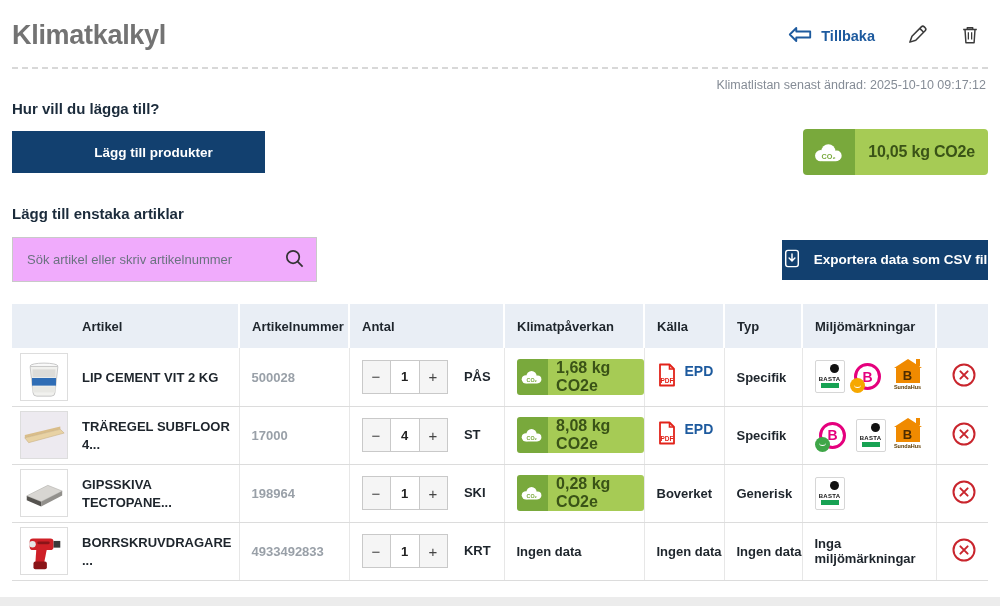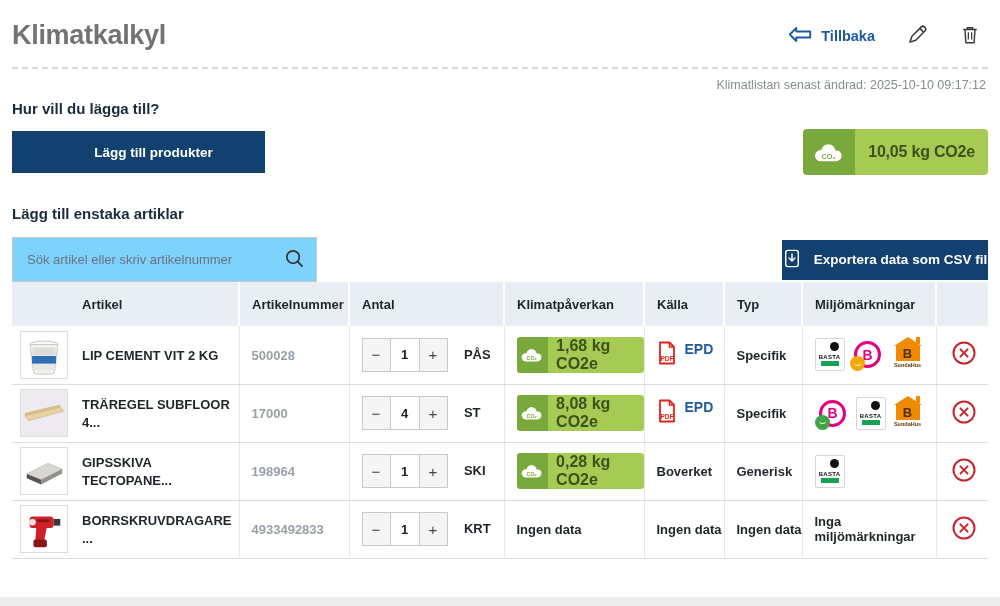--- a/index.html
+++ b/index.html
@@ -32,28 +32,28 @@
   .add-products-btn { width:253px; height:42px;padding-left:30px; }
   .export-btn { width:206px; height:40px; display:flex; align-items:center; justify-content:center; gap:13px; }
 
   .total-badge { display:flex; align-items:stretch; height:46px; border-radius:4px; overflow:hidden; }
   .total-badge .co2-left { width:52px; background:#79a93c; display:flex; align-items:center; justify-content:center; }
   .total-badge .co2-text { background:#a6cb55; display:flex; align-items:center; padding:0 13px; font-size:16px; font-weight:bold; color:#3a5317; letter-spacing:-0.2px; }
 
   .search-row { margin-top:15px; }
   .search-wrap { position:relative; width:305px; }
   .search-input {
-    width:305px; height:45px; border:1px solid #c9c9c9; background:#7dd3fc; font-family:inherit;
+    width:305px; height:45px; border:1px solid #c9c9c9; background:#f0abfc; font-family:inherit;
     font-size:13px; color:#333; padding:0 44px 0 14px; outline:none;
   }
   .search-input::placeholder { color:#6b7280; }
   .search-icon-btn { position:absolute; right:12px; top:11px; background:none; border:none; cursor:pointer; }
 
   
-  .articles-table { width:976px; border-collapse:collapse; table-layout:fixed; }
+  .articles-table { width:976px; border-collapse:collapse; margin-top:22px; table-layout:fixed; }
   .articles-table th {
     background:#e9eef5; height:44px; text-align:left; font-size:13px; font-weight:bold; color:#1e252c;
     padding-left:12px; border-left:2px solid #ffffff;
   }
   .articles-table th.th-artikel { border-left:none; padding-left:70px; }
   .articles-table td { height:58px; vertical-align:middle; border-bottom:1px solid #dcdcdc; padding-left:12px; }
   td.sep { border-left:1px solid #e7e7e7; }
   .td-thumb { padding-left:8px !important; }
   .thumb { display:flex; width:48px; height:48px; border:1px solid #ddd; background:#fff; align-items:center; justify-content:center; }
   .thumb svg { width:46px; height:46px; }

